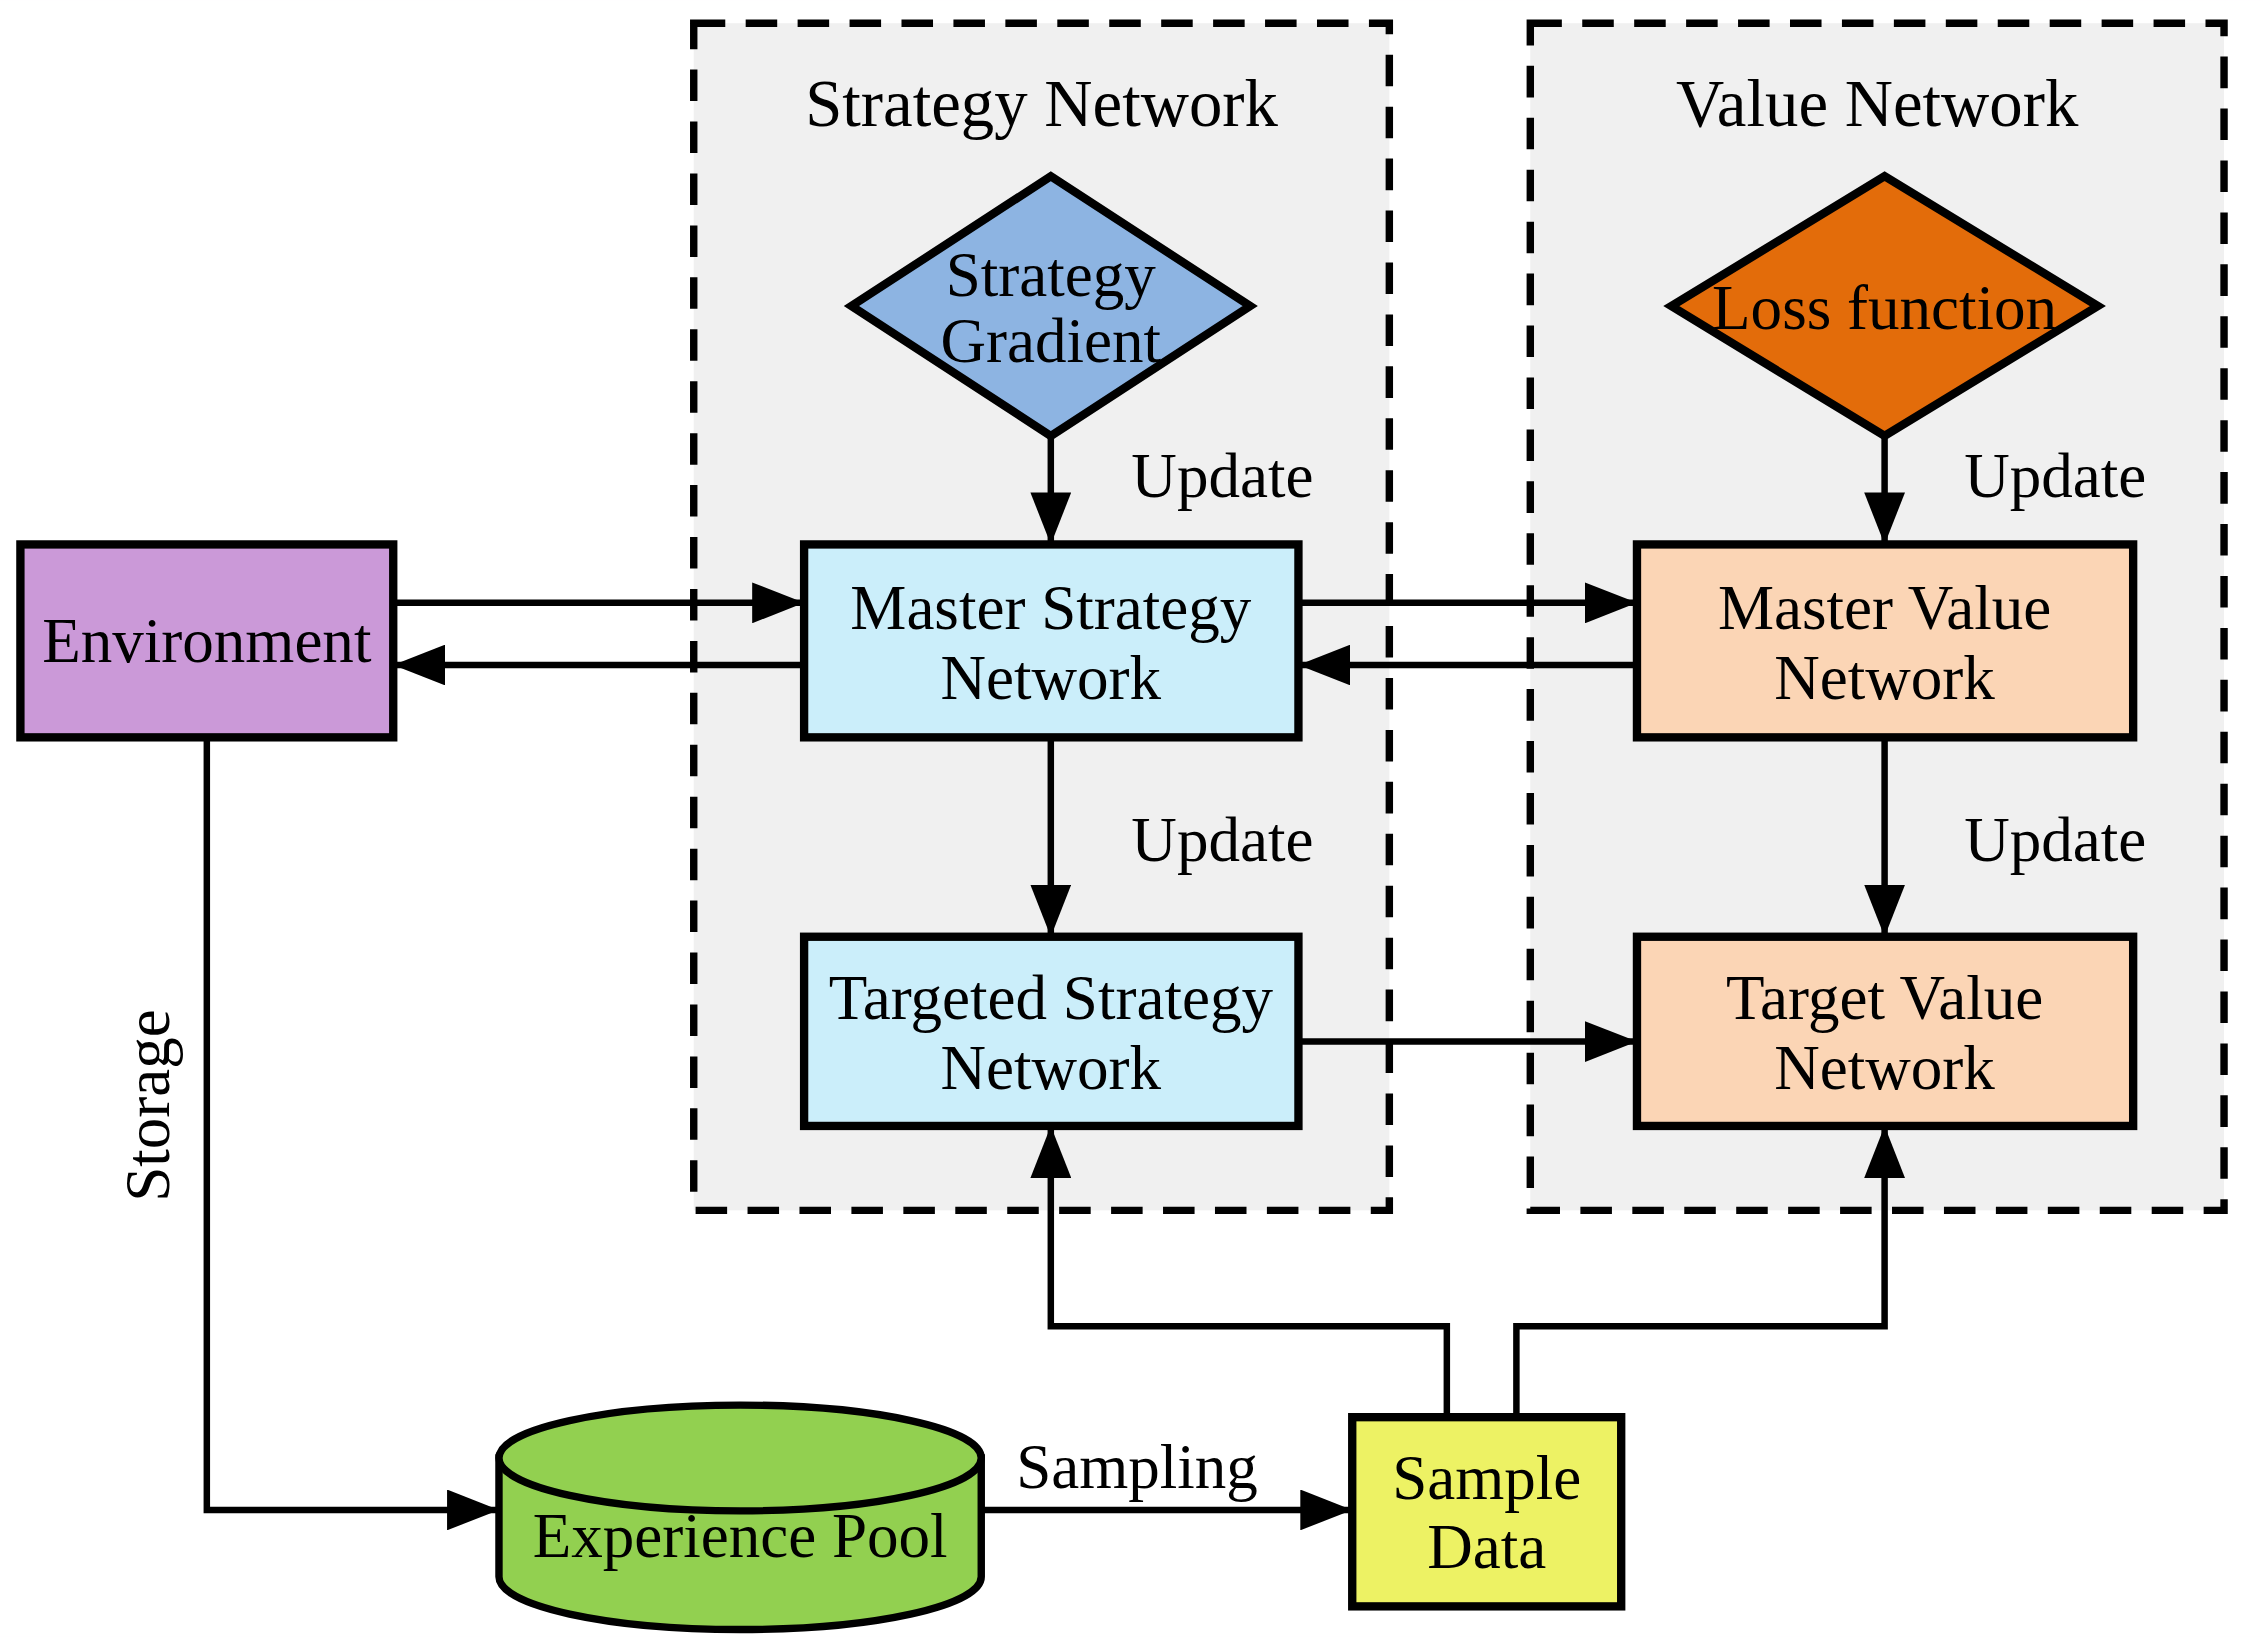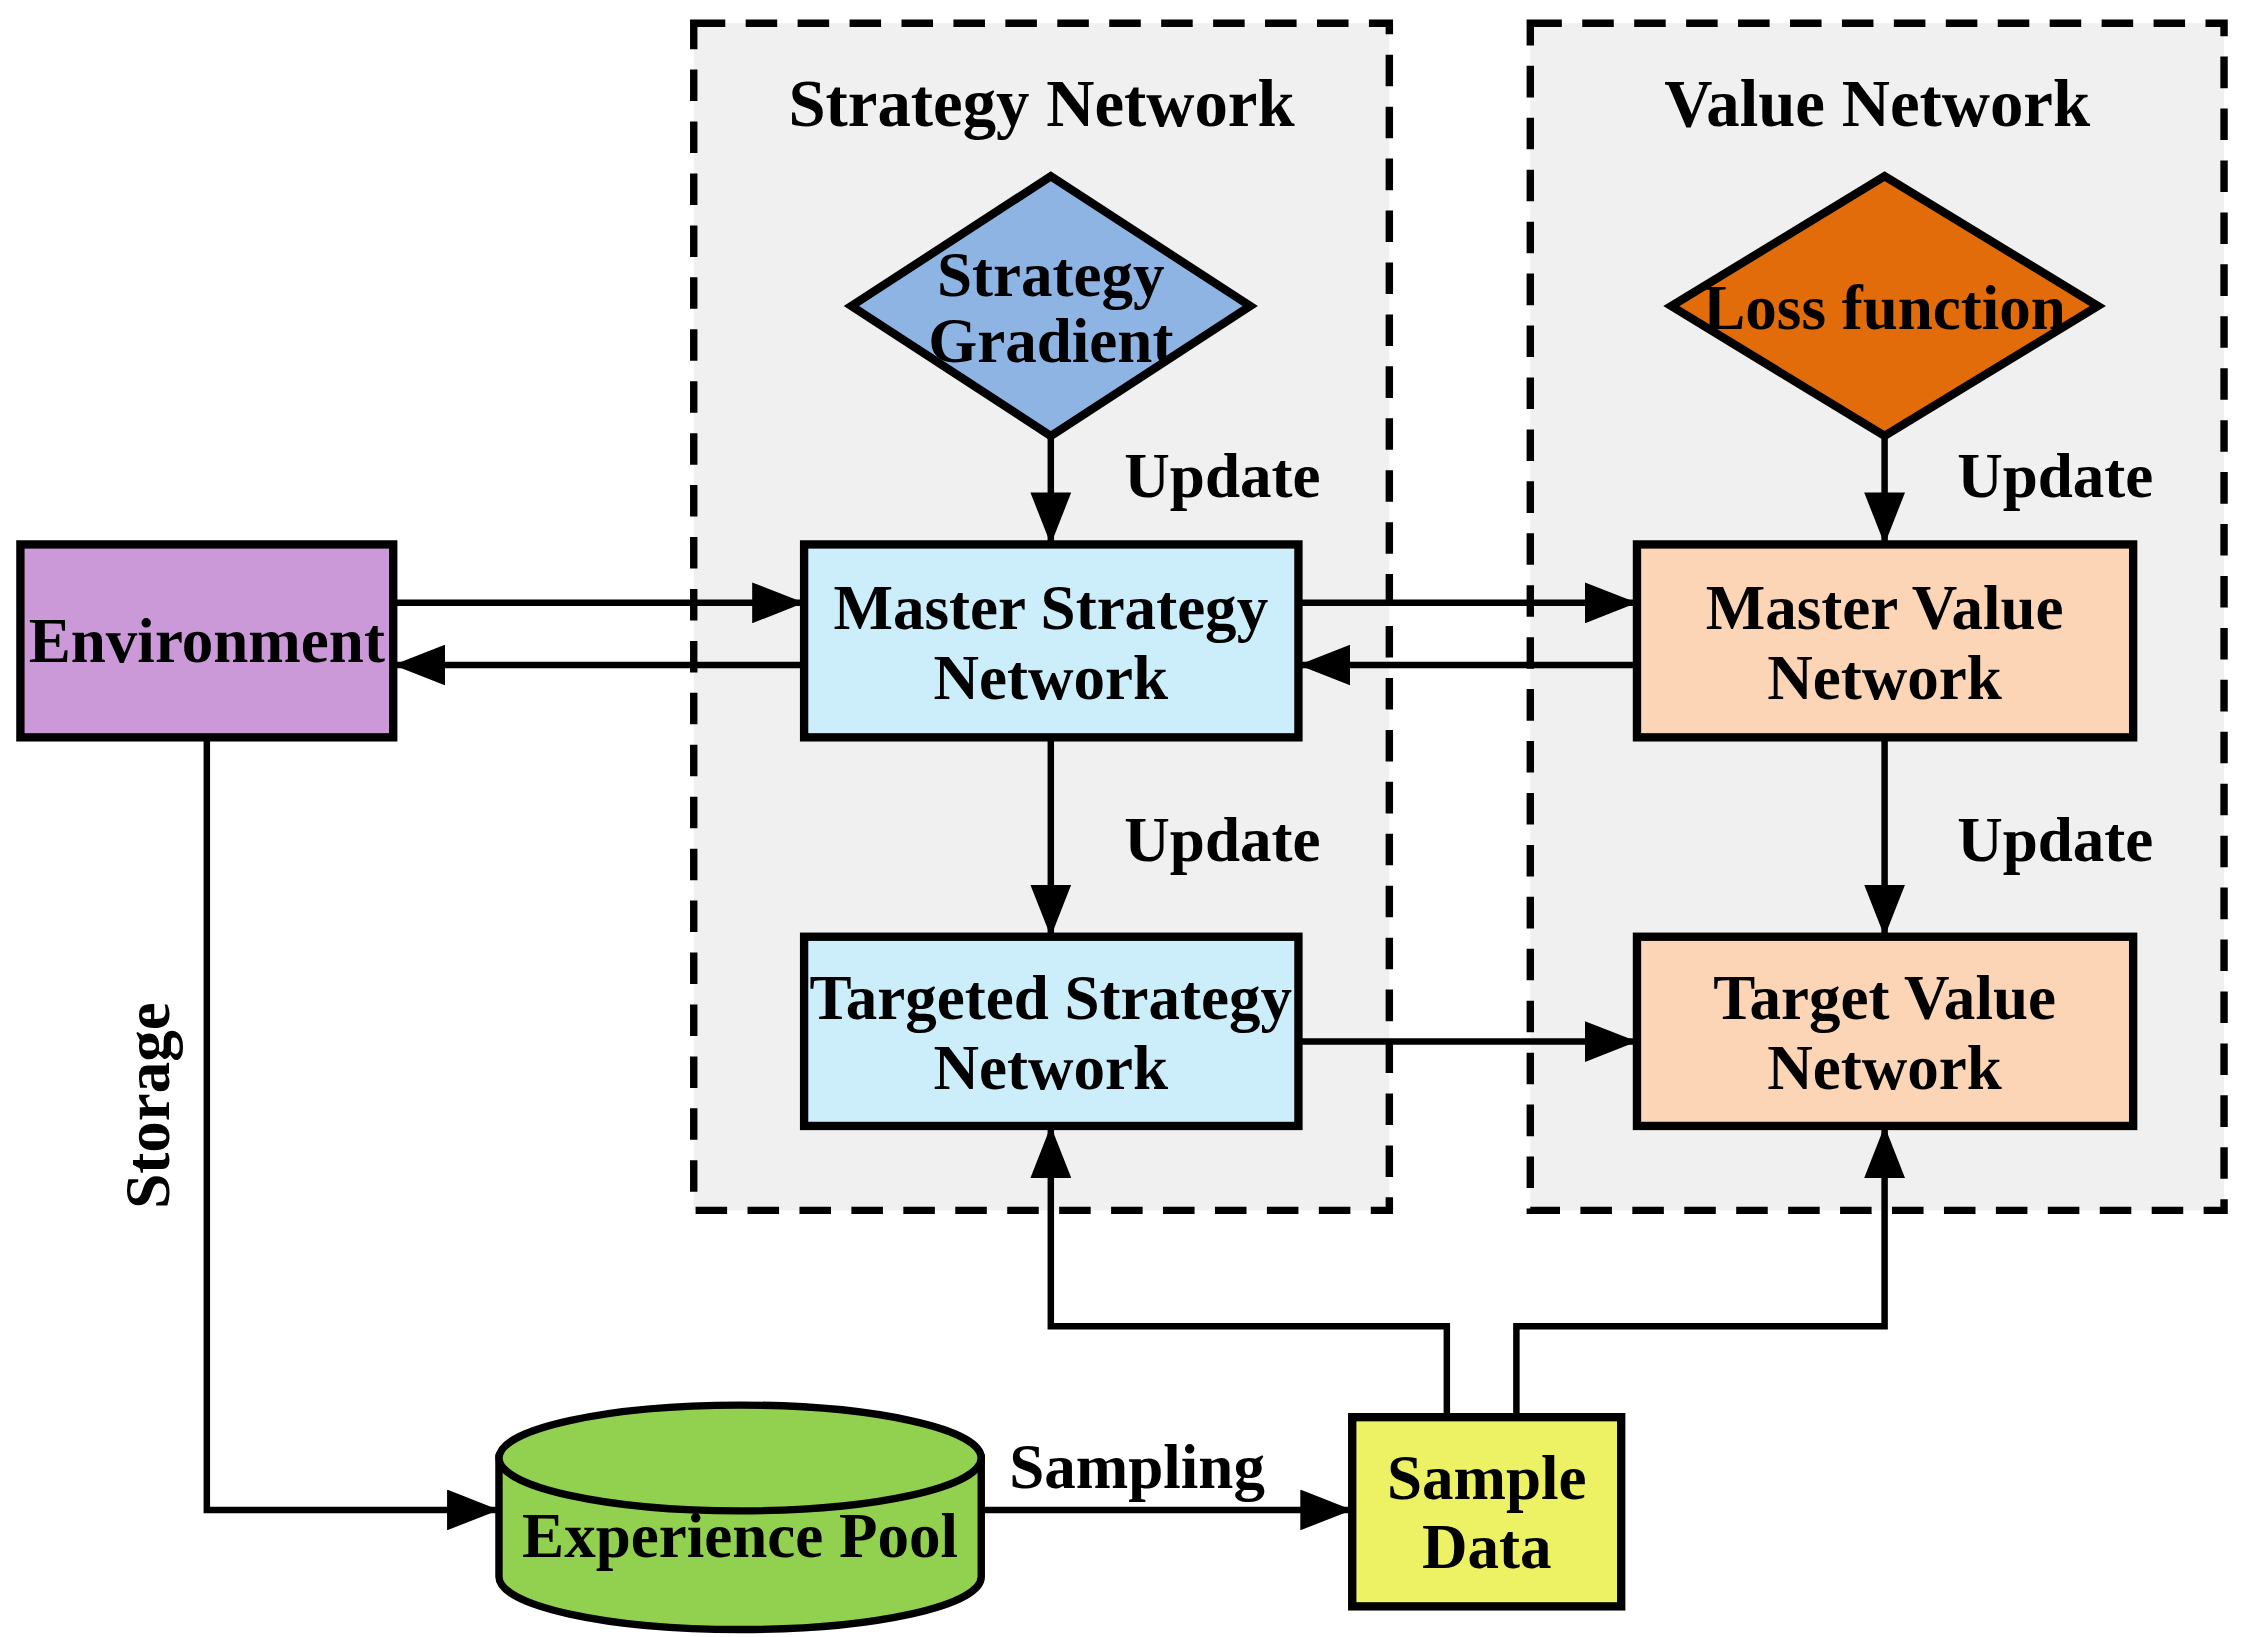--- a/index.html
+++ b/index.html
@@ -5,21 +5,20 @@
   html, body {
     margin: 0;
     padding: 0;
     background: #ffffff;
   }
   .stage {
     width: 2263px;
     height: 1637px;
     position: relative;
     background: #c4b5fd;
-    font-weight: bold;
   }
   svg {
     display: block;
   }
   text {
     font-family: "Liberation Serif", "DejaVu Serif", serif;
     fill: #000000;
   }
   .node-label { font-size: 68px; }
   .edge-label { font-size: 68px; }

